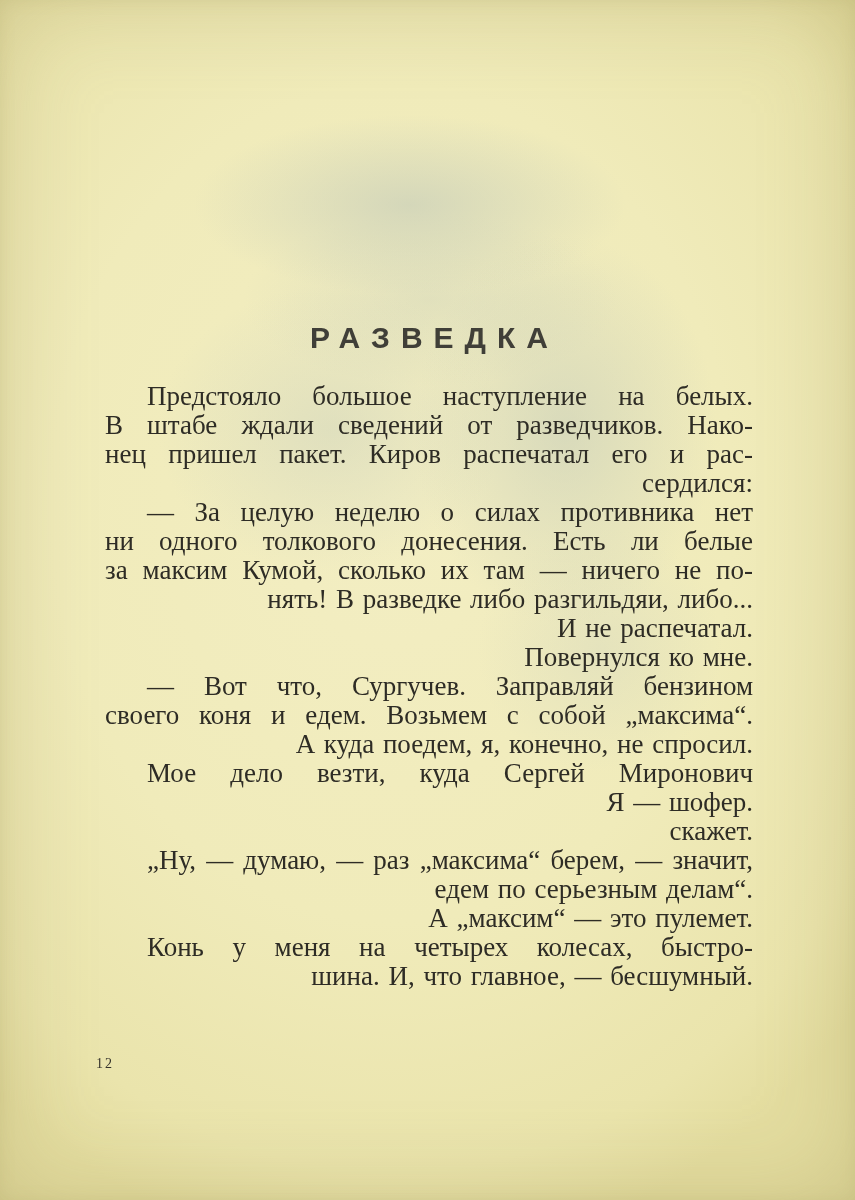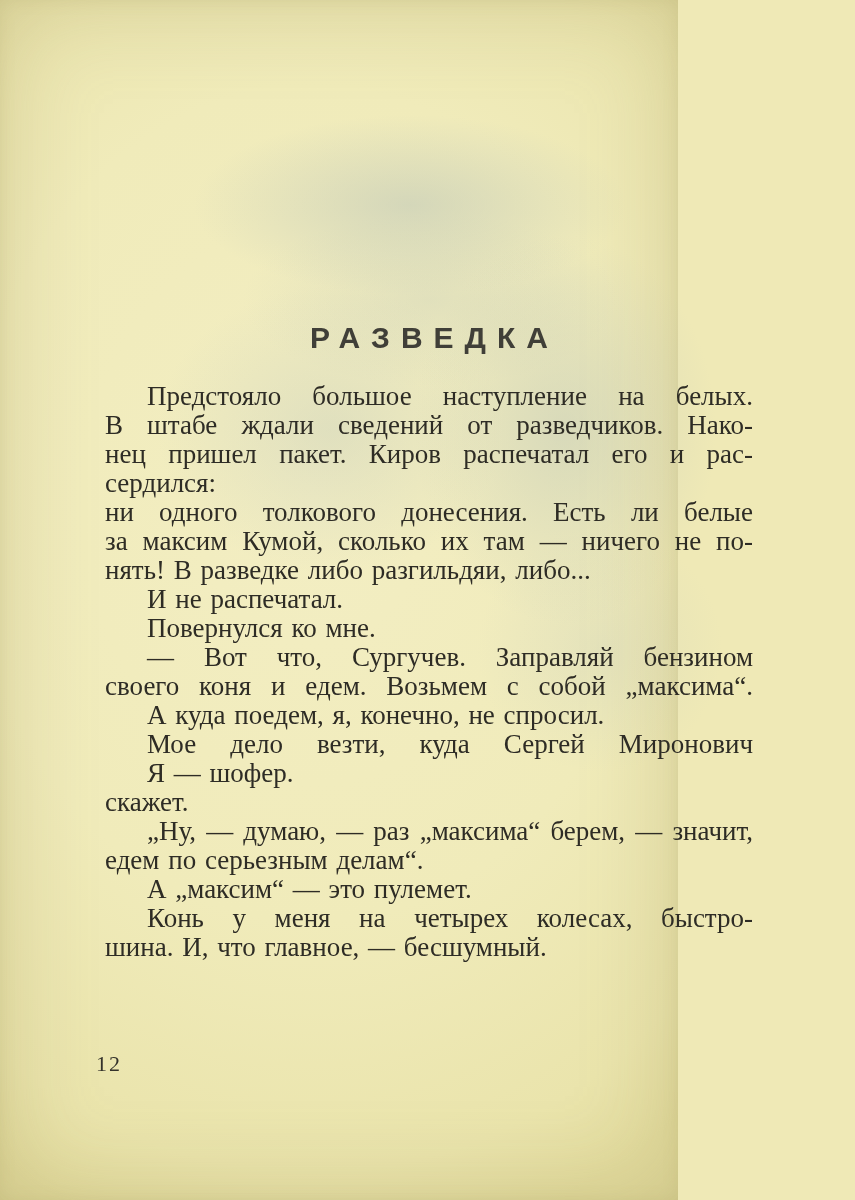--- a/index.html
+++ b/index.html
@@ -7,21 +7,21 @@
     padding: 0;
   }
   body {
     width: 855px;
     height: 1200px;
     overflow: hidden;
     background: #efe9b6;
   }
   .page {
     position: relative;
-    width: 678px;
+    width: 855px;
     height: 1200px;
     background:
       radial-gradient(ellipse 620px 760px at 46% 42%, #f3eec3 0%, #f0ebba 55%, #eae4ac 88%, #e4dda0 100%);
     font-family: "Liberation Serif", serif;
   }
   
   .ghost {
     position: absolute;
     left: 0; top: 0;
     width: 855px; height: 820px;
@@ -63,53 +63,54 @@
     top: 382px;
     width: 648px;
     font-size: 27px;
     line-height: 29px;
     color: #2e2c25;
     word-spacing: 2px;
   }
   .ln {
     height: 29px;
     overflow: hidden;
-    text-align: left;
+    text-align: right;
   }
   .ln.j {
     text-align: justify;
     text-align-last: justify;
   }
   .ln.i {
     padding-left: 42px;
   }
   .pagenum {
     position: absolute;
     left: 96px;
     top: 1052px;
-    font-size: 22px;
+    font-size: 14px;
     line-height: 24px;
     color: #34322b;
     letter-spacing: 2px;
   }
 </style>
 </head>
 <body>
 
 <div class="page">
   <div class="ghost"></div>
   <div class="vignette"></div>
 
   <h1 class="title">РАЗВЕДКА</h1>
 
   <div class="text-block">
     <div class="ln i j">Предстояло большое наступление на белых.</div>
     <div class="ln j">В штабе ждали сведений от разведчиков. Нако-</div>
     <div class="ln j">нец пришел пакет. Киров распечатал его и рас-</div>
     <div class="ln">сердился:</div>
+    <div class="ln i j">— За целую неделю о силах противника нет</div>
     <div class="ln j">ни одного толкового донесения. Есть ли белые</div>
     <div class="ln j">за максим Кумой, сколько их там — ничего не по-</div>
     <div class="ln">нять! В разведке либо разгильдяи, либо...</div>
     <div class="ln i">И не распечатал.</div>
     <div class="ln i">Повернулся ко мне.</div>
     <div class="ln i j">— Вот что, Сургучев. Заправляй бензином</div>
     <div class="ln j">своего коня и едем. Возьмем с собой „максима“.</div>
     <div class="ln i">А куда поедем, я, конечно, не спросил.</div>
     <div class="ln i j">Мое дело везти, куда Сергей Миронович</div>
     <div class="ln i">Я — шофер.</div>

